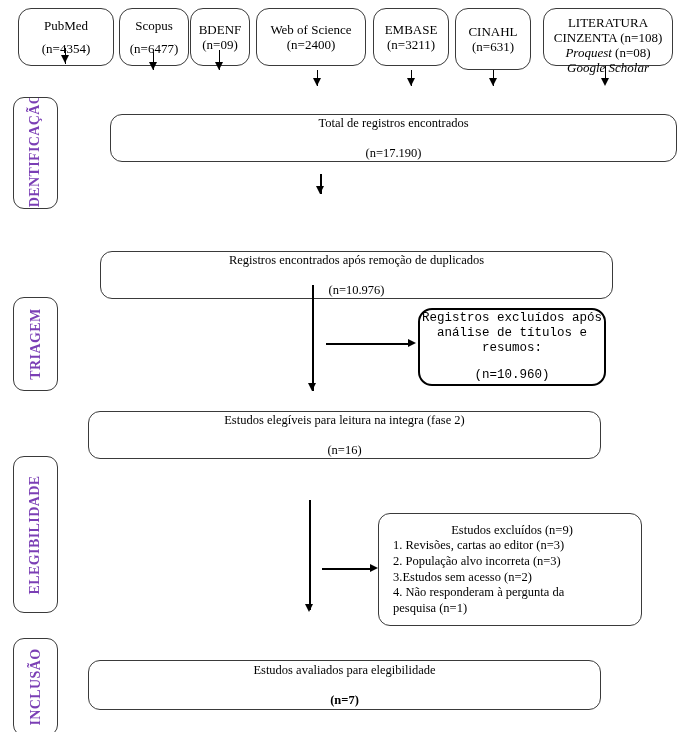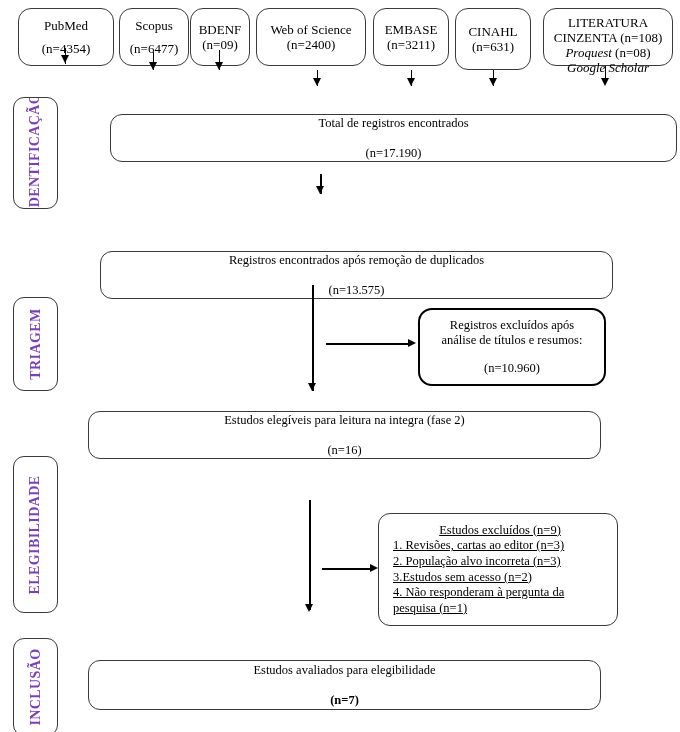--- a/index.html
+++ b/index.html
@@ -27,20 +27,21 @@
     display: flex;
     flex-direction: column;
     align-items: center;
     justify-content: center;
     text-align: center;
     line-height: 1.18;
   }
   .rbox.thick {
     border: 2.5px solid #000000;
     border-radius: 14px;
+    font-family: Liberation Mono, monospace;
   }
 
   
   .srcbox {
     font-size: 13px;
     padding: 3px 2px;
     border-radius: 13px;
   }
   .srcbox .ln { display: block; white-space: nowrap; }
   .srcbox .gap { height: 7px; }
@@ -203,21 +204,21 @@
   <div class="rbox mainbox" style="left:110px; top:114px; width:567px; height:48px;">
     <span class="title">Total de registros encontrados</span>
     <span class="count">(n=17.190)</span>
   </div>
 
   <div class="vline" style="left:320px; top:174px; height:20px;"></div>
   <div class="arrow-down" style="left:316px; top:186px;"></div>
 
   <div class="rbox mainbox" style="left:100px; top:224px; width:513px; height:48px;margin-top:27px;">
     <span class="title">Registros encontrados após remoção de duplicados</span>
-    <span class="count">(n=13.575)</span>
+    <span class="count">(n=10.976)</span>
   </div>
 
   <div class="vline" style="left:312px; top:285px; height:106px;"></div>
   <div class="arrow-down" style="left:308px; top:383px;"></div>
 
   <div class="hline" style="left:326px; top:343px; width:86px;"></div>
   <div class="arrow-right" style="left:408px; top:339px;"></div>
 
   <div class="rbox thick excbox" style="left:418px; top:308px; width:188px; height:78px;">
     <span class="l1">Registros excluídos após</span>
@@ -229,21 +230,21 @@
     <span class="title">Estudos elegíveis para leitura na integra (fase 2)</span>
     <span class="count">(n=16)</span>
   </div>
 
   <div class="vline" style="left:309px; top:500px; height:110px;"></div>
   <div class="arrow-down" style="left:305px; top:604px;"></div>
 
   <div class="hline" style="left:322px; top:568px; width:52px;"></div>
   <div class="arrow-right" style="left:370px; top:564px;"></div>
 
-  <div class="rbox exclist" style="left:378px; top:513px; width:240px; height:113px;text-decoration:underline;">
+  <div class="rbox exclist" style="left:378px; top:513px; width:264px; height:113px;">
     <span class="hdr">Estudos excluídos (n=9)</span>
     <span class="item">1. Revisões, cartas ao editor (n=3)</span>
     <span class="item">2. População alvo incorreta (n=3)</span>
     <span class="item">3.Estudos sem acesso (n=2)</span>
     <span class="item">4. Não responderam à pergunta da</span>
     <span class="item">pesquisa (n=1)</span>
   </div>
 
   <div class="rbox mainbox" style="left:88px; top:660px; width:513px; height:50px;">
     <span class="title">Estudos avaliados para elegibilidade</span>

